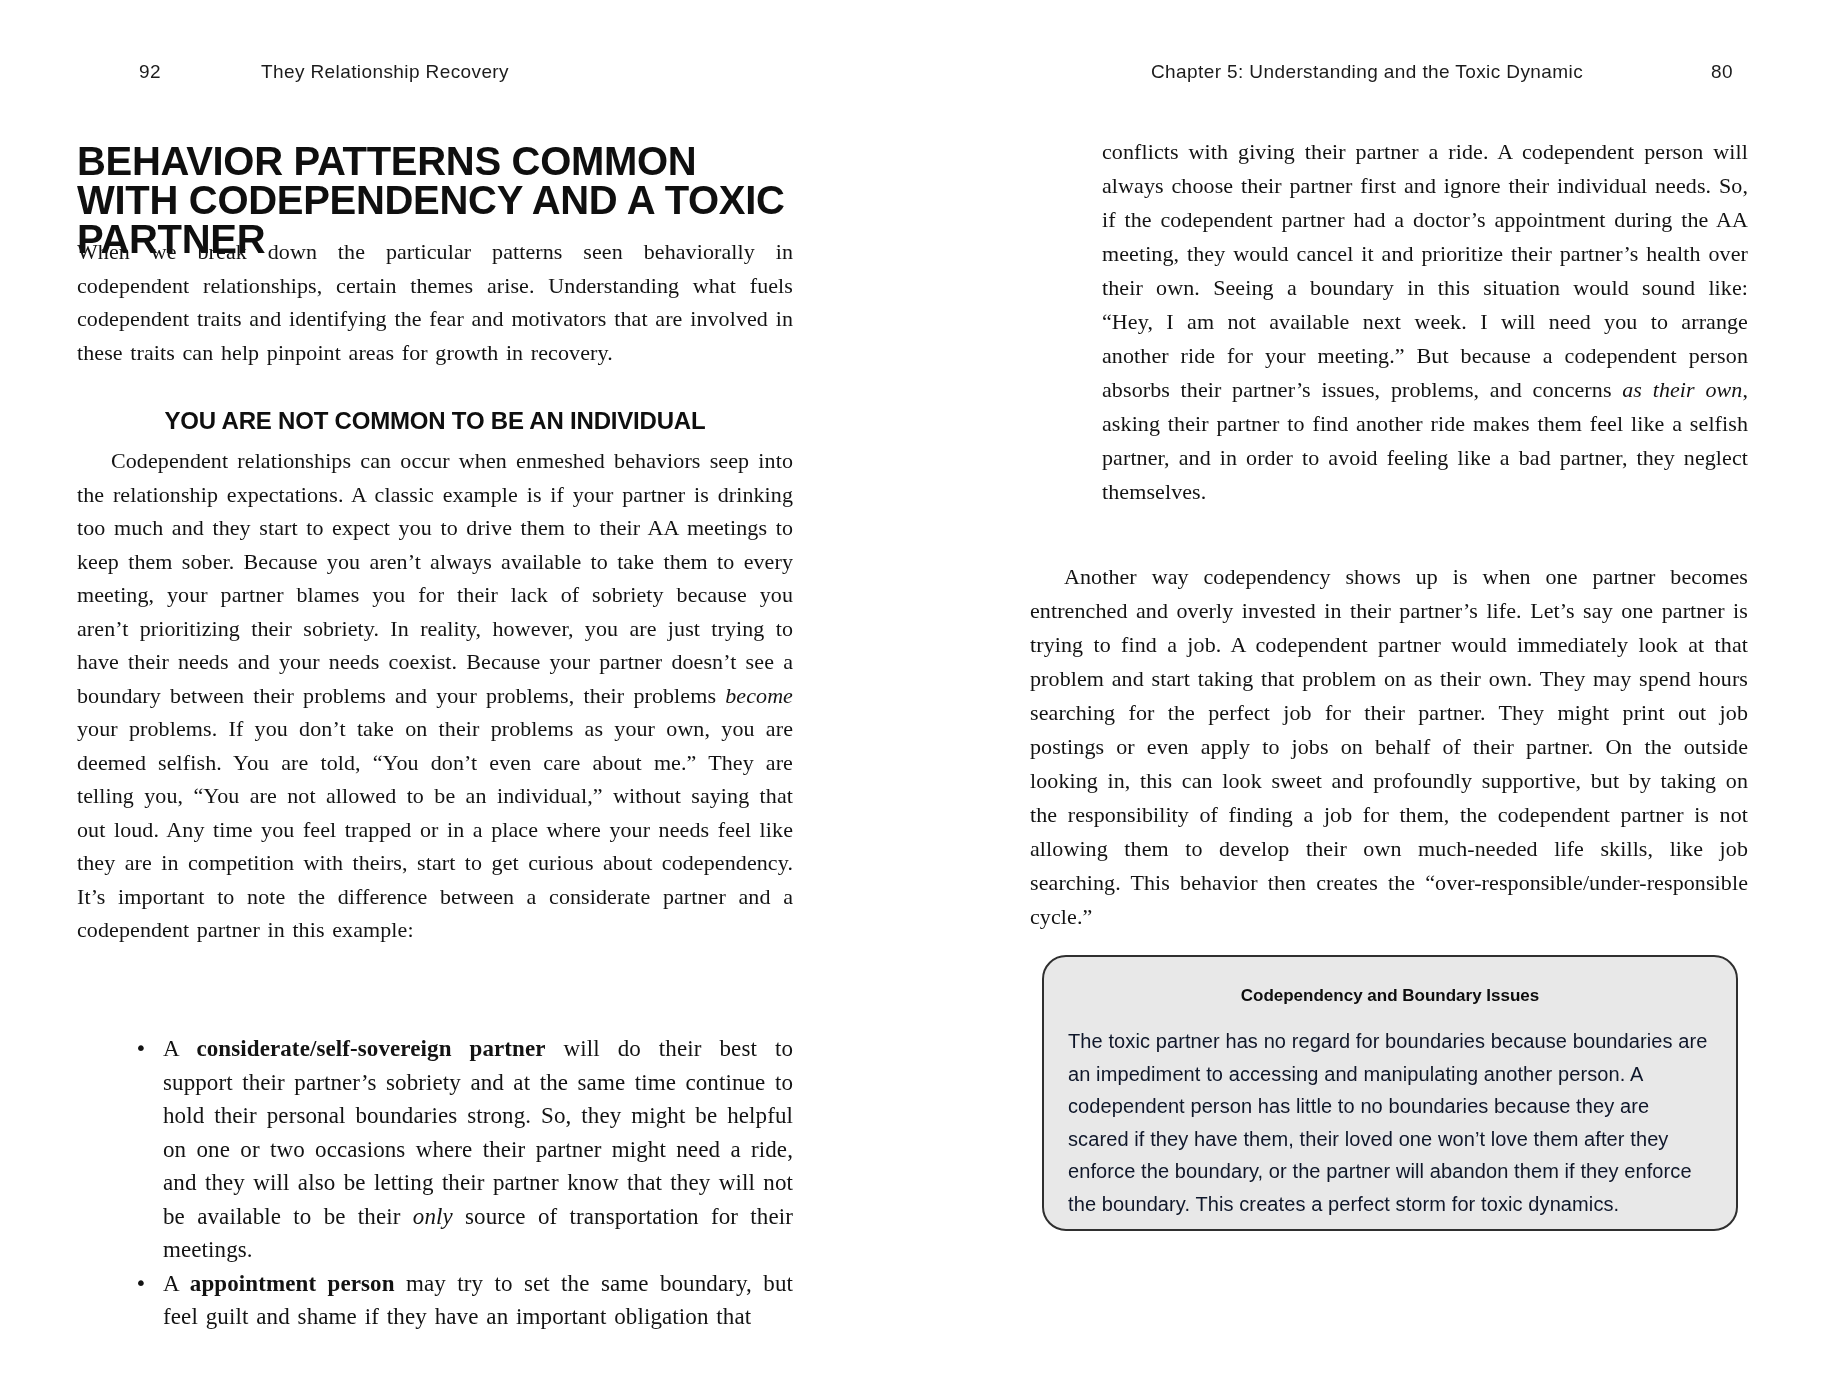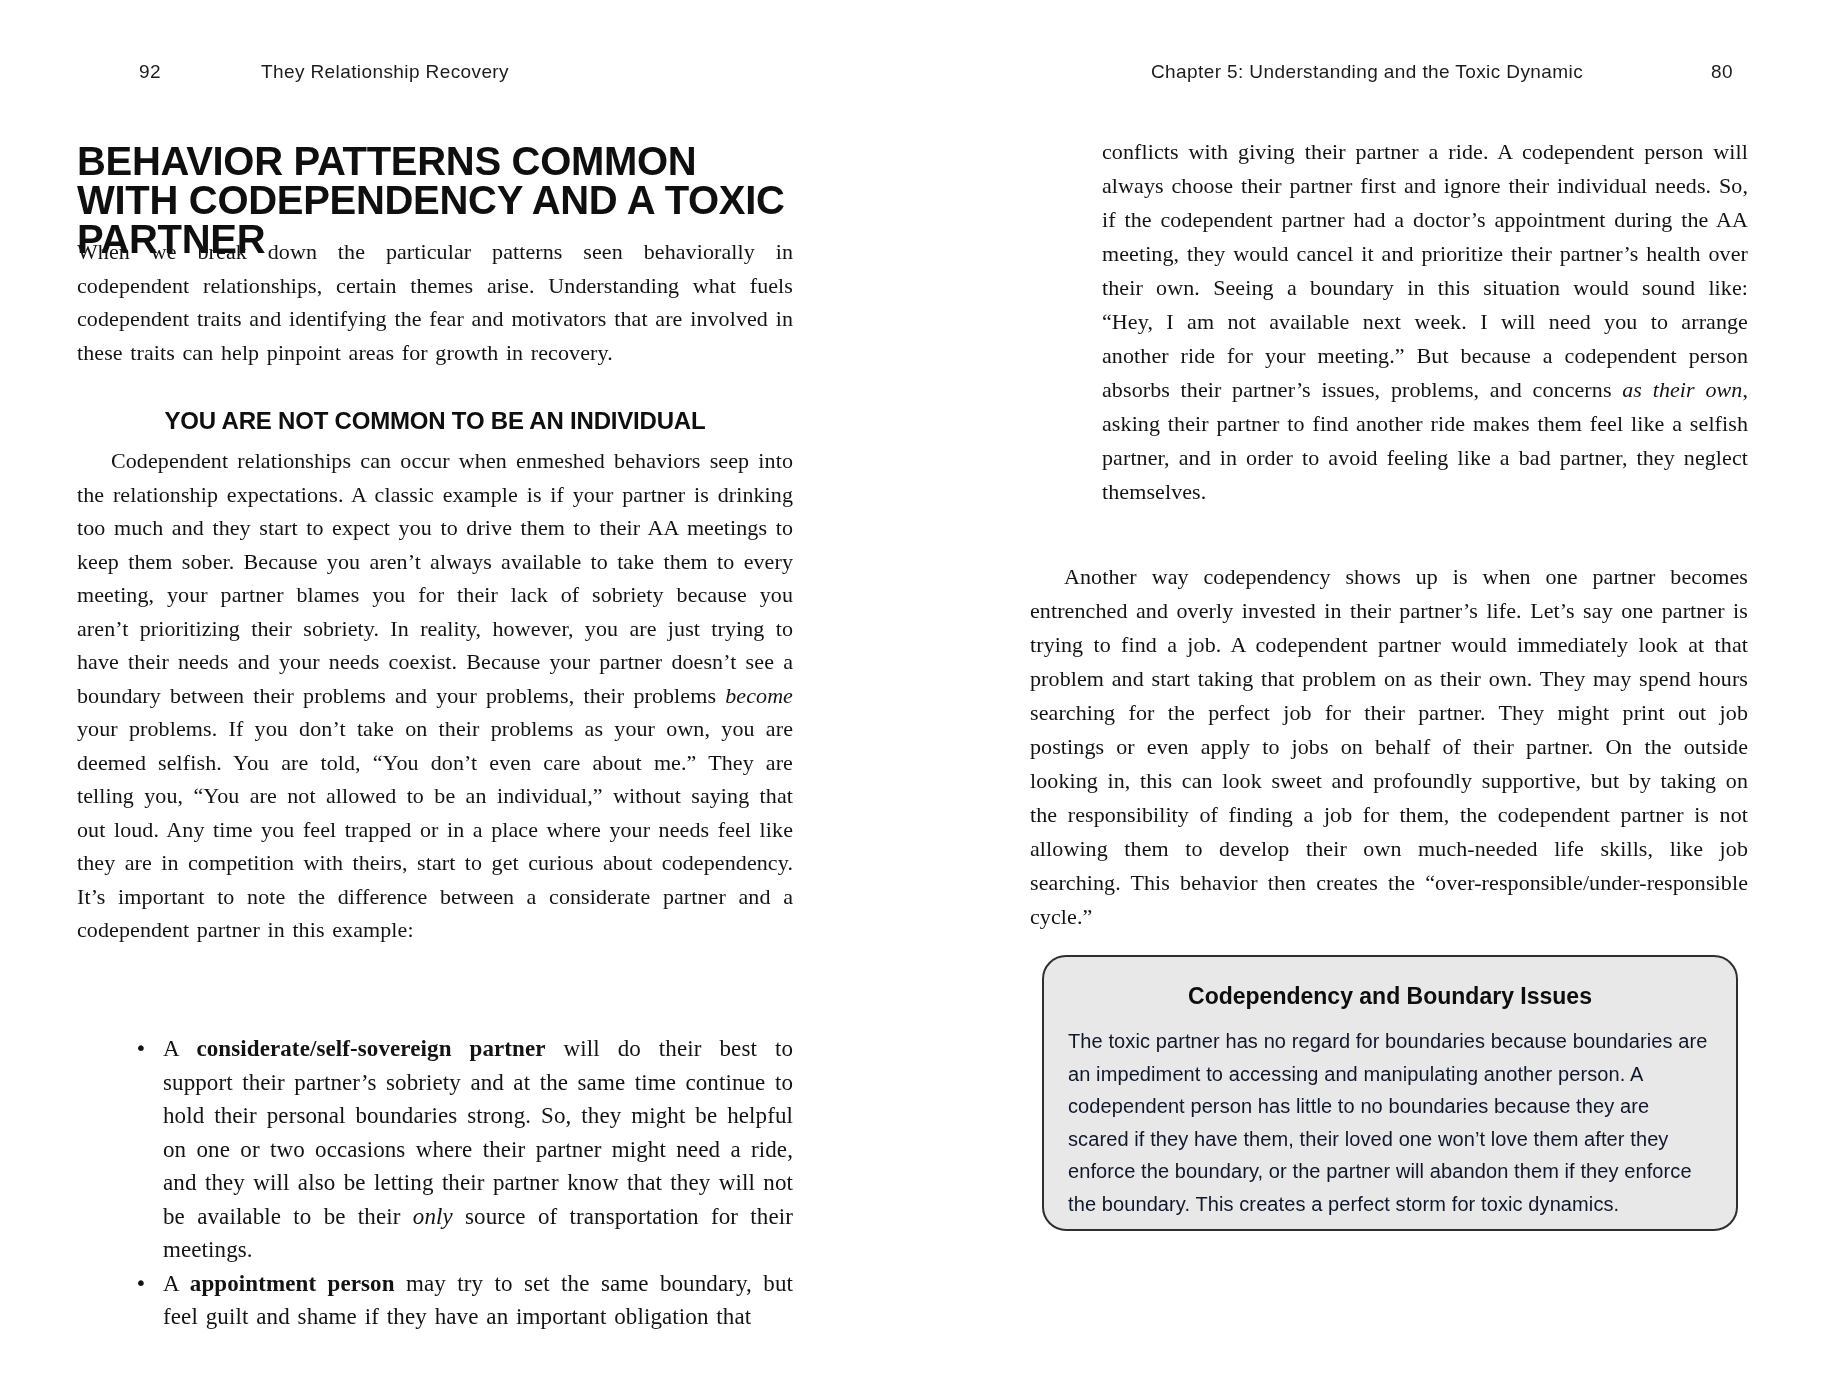--- a/index.html
+++ b/index.html
@@ -76,21 +76,21 @@
     position:absolute;top:955px;left:12px;width:696px;height:276px;
     box-sizing:border-box;
     background:#e8e8e8;
     border:2px solid #2f2f2f;
     border-radius:24px;
     padding:18px 24px 0 24px;
   }
   .callout-title{
     margin:6px 0 0 0;
     font-family:"Liberation Sans", sans-serif;
-    font-weight:700;font-size:23px;line-height:30px;
+    font-weight:700;font-size:17px;line-height:30px;
     text-align:center;color:#0d0d0d;
   }
   .callout-body{
     margin:14px 0 0 0;
     font-family:"Liberation Sans", sans-serif;
     font-size:20px;line-height:32.5px;color:#0f172a;
     text-align:left;letter-spacing:0.1px;
   }
 </style>
 </head>

